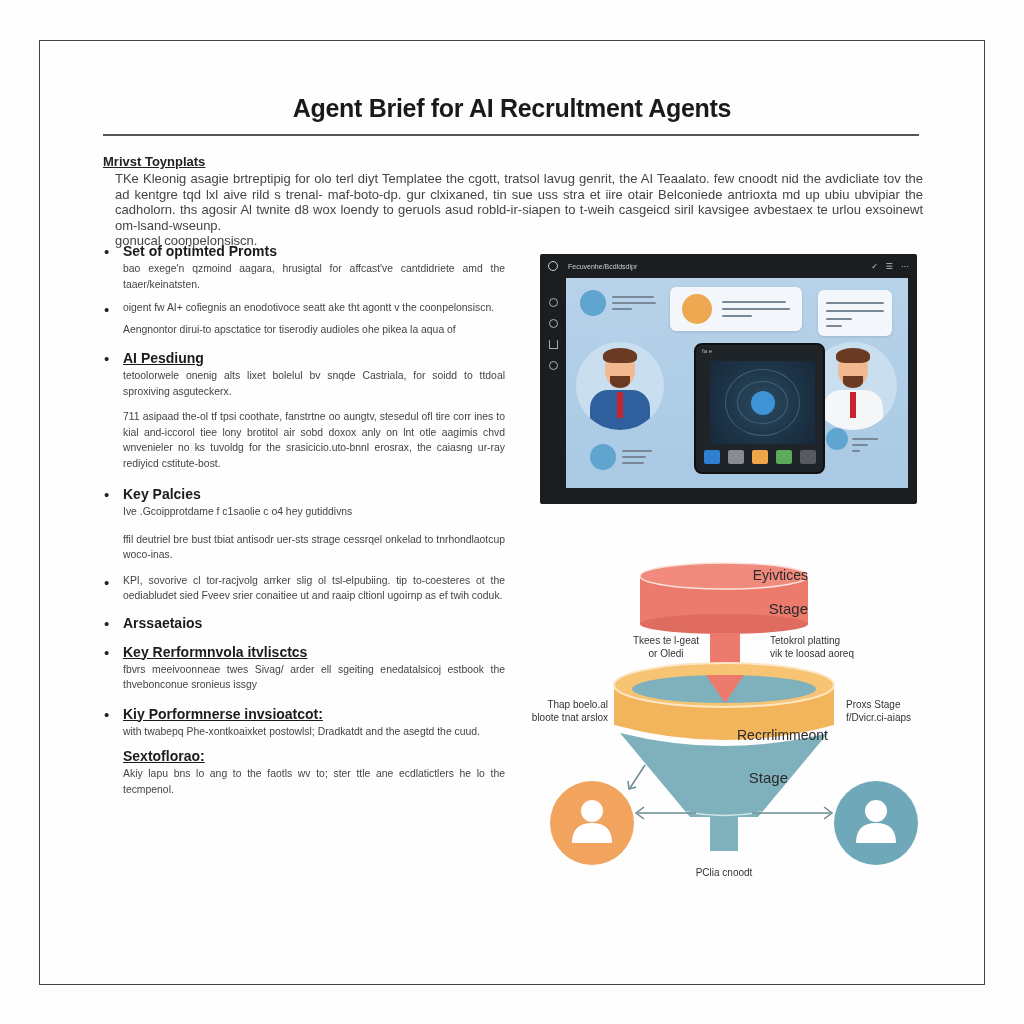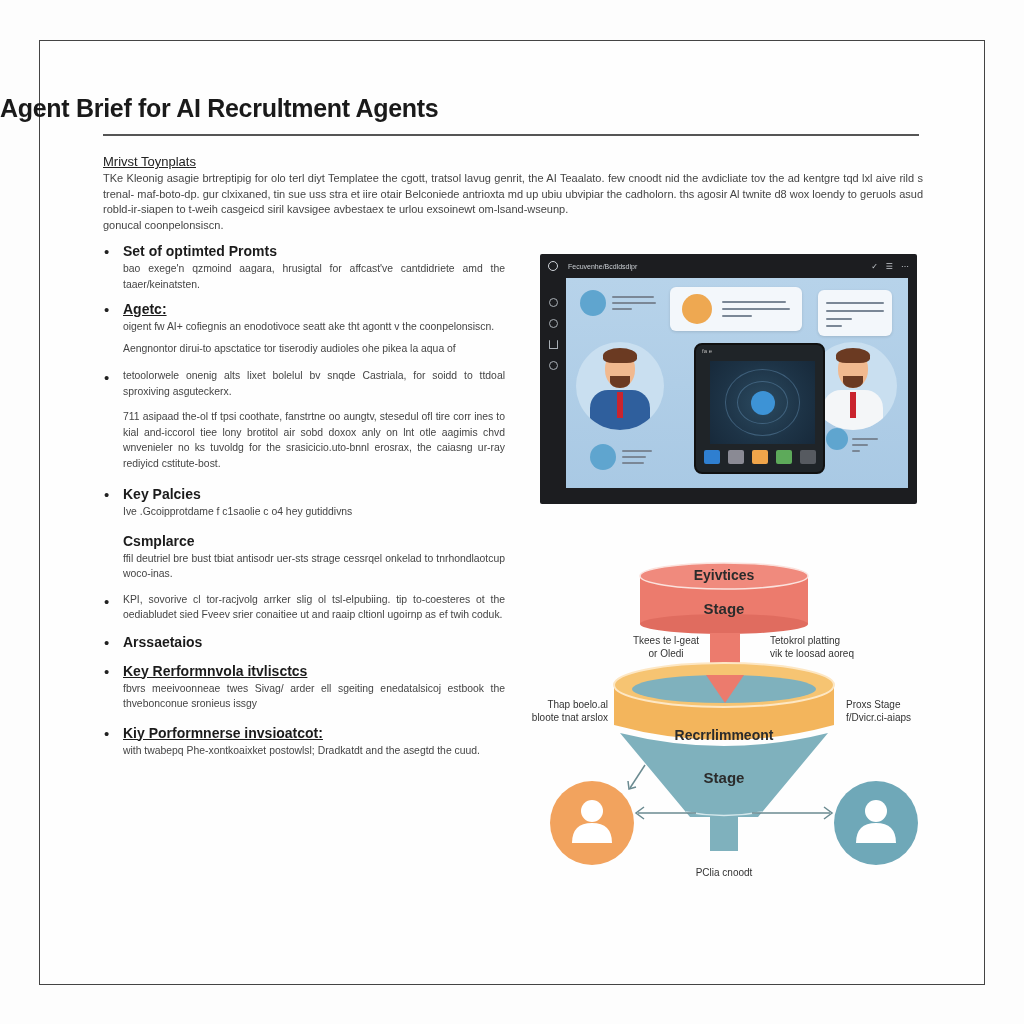--- a/index.html
+++ b/index.html
@@ -1,26 +1,26 @@
 <!DOCTYPE html>
 <html><head>
   <meta charset="utf-8">
   <style>
     * { box-sizing: border-box; margin: 0; padding: 0; }
     html, body { width: 1024px; height: 1024px; background: #fdfdfd; overflow: hidden; }
     body { font-family: "Liberation Sans", sans-serif; color: #222; position: relative; }
 
     .frame { position: absolute; left: 39px; top: 40px; width: 946px; height: 945px; border: 1.5px solid #444; background: #fefefe; }
 
-    .title { position: absolute; left: 0; width: 1024px; top: 94px; text-align: left; font-size: 25px; font-weight: bold; color: #1a1a1a; letter-spacing: -0.3px; }
+    .title { position: absolute; left: 0; width: 1024px; top: 94px; text-align: center; font-size: 25px; font-weight: bold; color: #1a1a1a; letter-spacing: -0.3px; }
     .title-rule { position: absolute; left: 103px; top: 134px; width: 816px; height: 1.5px; background: #555; }
 
     .intro { position: absolute; left: 103px; top: 154px; width: 820px; }
-    .intro h3 { font-size: 13px; font-weight: normal; text-decoration: underline; color: #222; margin-bottom: 2px; }
-    .intro p { font-size: 11px; line-height: 15.5px; color: #444; text-align: justify; }
+    .intro h3 { font-size: 13px; font-weight: bold; text-decoration: underline; color: #222; margin-bottom: 2px; }
+    .intro p { font-size: 13px; line-height: 15.5px; color: #444; text-align: justify; margin-left: 12px; }
 
     .left-col { position: absolute; left: 103px; top: 242px; width: 402px; }
     .item { position: relative; padding-left: 20px; }
     .item .bullet { position: absolute; left: 1px; top: 1px; font-size: 15px; color: #222; }
     .item h4 { font-size: 14px; font-weight: bold; color: #1b1b1b; line-height: 19px; }
     .item h4.u { text-decoration: underline; }
     .item p { font-size: 10.4px; line-height: 15.5px; color: #444; text-align: justify; }
 
     .mock { position: absolute; left: 540px; top: 254px; width: 377px; height: 250px; background: #1c1d20; border-radius: 2px; }
     .mock-top { position: absolute; left: 0; top: 0; width: 100%; height: 24px; display: flex; align-items: center; padding: 0 8px; }
@@ -45,21 +45,21 @@
 
     .person-bg { position: absolute; width: 88px; height: 88px; border-radius: 50%; background: #c9dff0; overflow: hidden; }
     .person-bg .head { position: absolute; left: 29px; top: 10px; width: 30px; height: 36px; background: #f1b98f; border-radius: 45% 45% 50% 50%; }
     .person-bg .hair { position: absolute; left: 27px; top: 6px; width: 34px; height: 15px; background: #6b3a22; border-radius: 50% 50% 30% 30%; }
     .person-bg .beard { position: absolute; left: 34px; top: 34px; width: 20px; height: 12px; background: #6b3a22; border-radius: 0 0 50% 50%; }
     .person-bg .body { position: absolute; left: 14px; top: 48px; width: 60px; height: 50px; border-radius: 18px 18px 0 0; }
     .person-bg .tie { position: absolute; left: 41px; top: 50px; width: 6px; height: 26px; background: #c9242e; }
 
     .funnel-wrap { position: absolute; left: 520px; top: 555px; width: 410px; height: 340px; }
     .lbl { position: absolute; font-size: 10px; color: #333; line-height: 13px; }
-    .stage-txt { position: absolute; font-weight: bold; color: #2b2b2b; text-align: center; }
+    .stage-txt { position: absolute; font-weight: normal; color: #2b2b2b; text-align: right; }
   </style>
 </head>
 <body>
 
 <div class="frame"></div>
 
 <h1 class="title">Agent Brief for AI Recrultment Agents</h1>
 <div class="title-rule"></div>
 
 <div class="intro">
@@ -69,57 +69,60 @@
 </div>
 
 <div class="left-col">
   <div class="item" style="margin-bottom:8px;">
     <span class="bullet">•</span>
     <h4>Set of optimted Promts</h4>
     <p>bao exege'n qzmoind aagara, hrusigtal for affcast've cantdidriete amd the taaer/keinatsten.</p>
   </div>
   <div class="item" style="margin-bottom:12px;">
     <span class="bullet">•</span>
-    <h4 class="u">Agetc:</h4>
     <p>oigent fw AI+ cofiegnis an enodotivoce seatt ake tht agontt v the coonpelonsiscn.</p>
     <p style="margin-top:6px;">Aengnontor dirui-to apsctatice tor tiserodiy audioles ohe pikea la aqua of</p>
   </div>
   <div class="item" style="margin-bottom:10px;">
     <span class="bullet">•</span>
+    <h4 class="u">AI Pesdiung</h4>
     <p>tetoolorwele onenig alts lixet bolelul bv snqde Castriala, for soidd to ttdoal sproxiving asguteckerx.</p>
   </div>
   <div class="item" style="margin-bottom:14px;">
     <p>711 asipaad the-ol tf tpsi coothate, fanstrtne oo aungtv, stesedul ofl tire corr ines to kial and-iccorol tiee lony brotitol air sobd doxox anly on lnt otle aagimis chvd wnvenieler no ks tuvoldg for the srasicicio.uto-bnnl erosrax, the caiasng ur-ray rediyicd cstitute-bost.</p>
   </div>
   <div class="item" style="margin-bottom:12px;">
     <span class="bullet">•</span>
     <h4>Key Palcies</h4>
     <p>Ive .Gcoipprotdame f c1saolie c o4 hey gutiddivns</p>
   </div>
   <div class="item" style="margin-bottom:10px;">
-    <h4>Csmplarce</h4>
     <p>ffil deutriel bre bust tbiat antisodr uer-sts strage cessrqel onkelad to tnrhondlaotcup woco-inas.</p>
   </div>
   <div class="item" style="margin-bottom:10px;">
     <span class="bullet">•</span>
     <p>KPI, sovorive cl tor-racjvolg arrker slig ol tsl-elpubiing. tip to-coesteres ot the oediabludet sied Fveev srier conaitiee ut and raaip cltionl ugoirnp as ef twih coduk.</p>
   </div>
   <div class="item" style="margin-bottom:10px;">
     <span class="bullet">•</span>
     <h4>Arssaetaios</h4>
   </div>
   <div class="item" style="margin-bottom:12px;">
     <span class="bullet">•</span>
     <h4 class="u">Key Rerformnvola itvlisctcs</h4>
     <p>fbvrs meeivoonneae twes Sivag/ arder ell sgeiting enedatalsicoj estbook the thvebonconue sronieus issgy</p>
   </div>
   <div class="item" style="margin-bottom:8px;">
     <span class="bullet">•</span>
     <h4 class="u">Kiy Porformnerse invsioatcot:</h4>
     <p>with twabepq Phe-xontkoaixket postowlsl; Dradkatdt and the asegtd the cuud.</p>
+  </div>
+  <div class="item">
+    <h4 class="u">Sextoflorao:</h4>
+    <p>Akiy lapu bns lo ang to the faotls wv to; ster ttle ane ecdlatictlers he lo the tecmpenol.</p>
   </div>
 </div>
 
 <div class="mock">
   <div class="mock-top">
     <span class="t-icon"></span>
     <span class="t-title">Fecuvenhe/Bcdldsdipr</span>
     <span class="t-ctrl">✓</span>
     <span class="t-ctrl">☰</span>
     <span class="t-ctrl">⋯</span>

